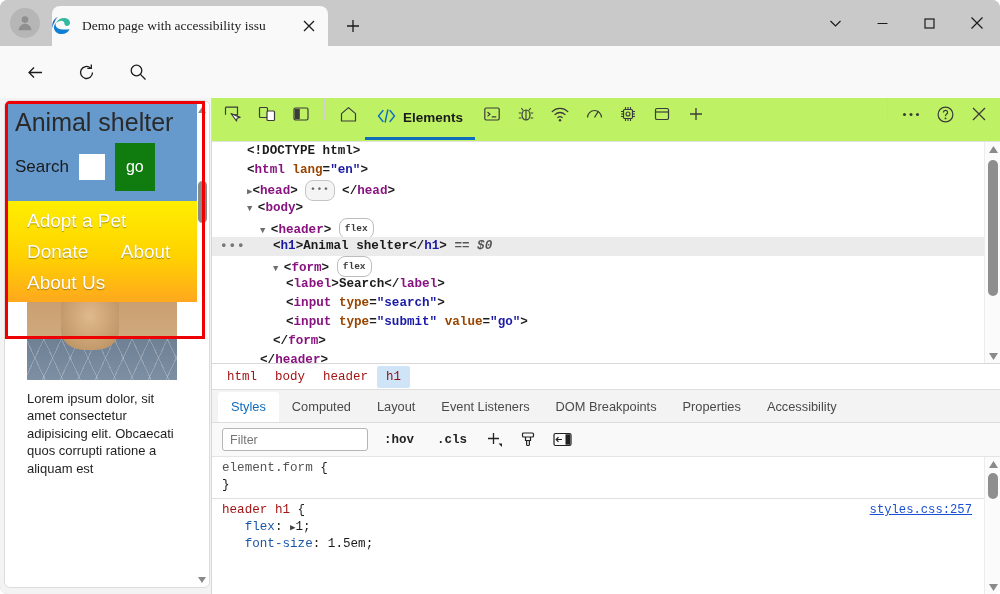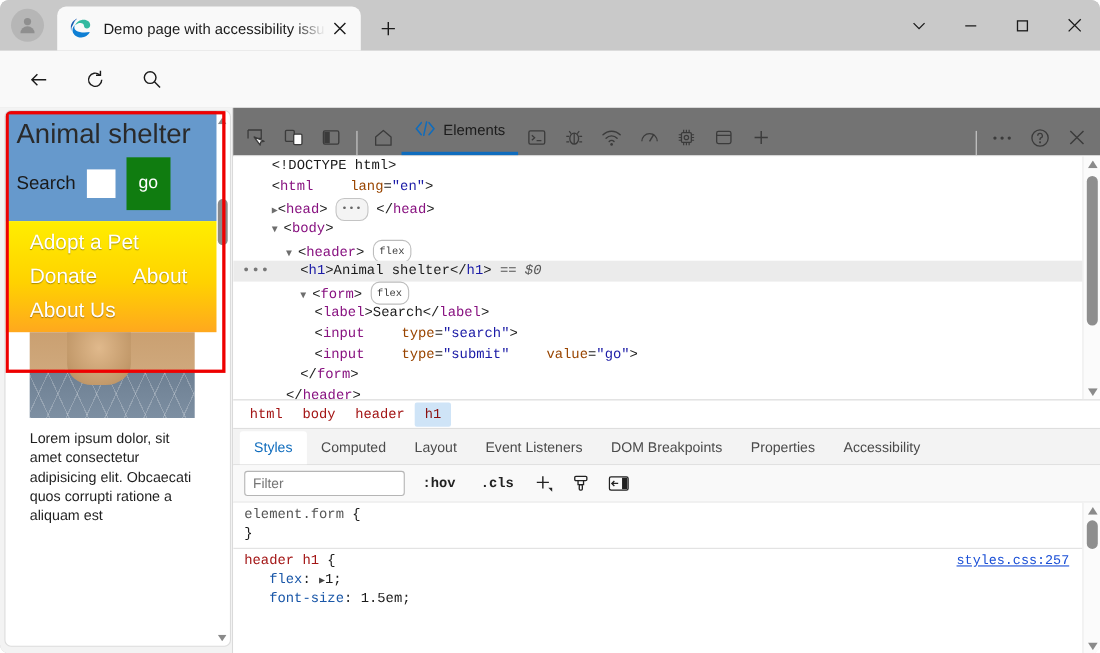--- a/index.html
+++ b/index.html
@@ -27,21 +27,22 @@
     border-radius: 50%; background: #b6b6b6;
     display: flex; align-items: center; justify-content: center;
   }
   .profile-btn svg { display:block; }
 
   .tab {
     position: absolute; left: 52px; top: 6px; width: 276px; height: 40px;
     background: #f9f9f9;
     border-radius: 8px 8px 0 0;
     display: flex; align-items: center;
-    padding: 0 6px 0 12px;
+    padding: 0 6px 0 0;
+    font-family: Liberation Serif, serif;
   }
   .tab-favicon { width: 20px; height: 20px; flex: 0 0 20px; margin-right: 10px; }
   .tab-title {
     flex: 1 1 auto; font-size: 13.5px; color: #1b1b1b;
     white-space: nowrap; overflow: hidden;
     -webkit-mask-image: linear-gradient(to right, #000 86%, transparent 100%);
     mask-image: linear-gradient(to right, #000 86%, transparent 100%);
   }
   .tab-close {
     flex: 0 0 26px; height: 26px; display: flex;
@@ -177,23 +178,24 @@
   }
 
   
   .devtools {
     position: absolute; left: 211px; top: 0; width: 789px; height: 496px;
     background: #ffffff;
     border-left: 1px solid #d6d6d6;
     display: flex; flex-direction: column;
   }
   .dt-toolbar {
-    height: 44px; flex: 0 0 44px; display: flex; align-items: flex-end;
-    border-bottom: 1px solid #e2e2e2; background: #737373;
+    height: 44px; flex: 0 0 44px; display: flex; align-items: flex-start;
+    border-bottom: 1px solid #e2e2e2; background: #bef264;
     padding: 0 4px;
+    font-weight: bold;
   }
   .dt-ibtn {
     width: 34px; height: 32px; display: flex; align-items: center;
     justify-content: center; border-radius: 4px; flex: 0 0 34px;
   }
   .dt-sep { width: 1px; height: 22px; background: #cfcfcf; margin: 0 6px; flex: 0 0 1px; }
   .dt-tab {
     height: 42px; display: flex; align-items: center; gap: 7px;
     padding: 0 12px; font-size: 13.5px; color: #3b3b3b; flex: 0 0 auto;
   }
@@ -203,28 +205,29 @@
   .dt-spacer { flex: 1 1 auto; }
 
   .dom-tree {
     flex: 0 0 222px; position: relative; overflow: hidden;
     font-family: "Liberation Mono", monospace; font-size: 12.6px;
     background: #ffffff; border-bottom: 1px solid #d8d8d8;
   }
   .dom-line {
     height: 19px; line-height: 19px; white-space: pre; padding-left: 10px;
     position: relative;
+    font-weight: bold;
   }
   .dom-line.selected { background: #ebebeb; }
   .dots-gutter {
     position: absolute; left: 8px; top: 0; color: #777; letter-spacing: 1px;
   }
   .tag { color: #881280; }
   .tag-blue { color: #1a1aa6; }
-  .attrname { color: #994500; margin-left: 26px; }
+  .attrname { color: #994500; }
   .attrval { color: #1a1aa6; }
   .txt { color: #1b1b1b; }
   .punct { color: #1b1b1b; }
   .eqdollar { color: #555; font-style: italic; }
   .arrow { color: #6e6e6e; font-size: 9px; }
   .badge-flex {
     display: inline-block; border: 1px solid #bdbdbd; border-radius: 8px;
     font-size: 9.5px; padding: 0px 5px; color: #3b3b3b; background: #fff;
     font-family: "Liberation Mono", monospace; vertical-align: 1.5px;
   }

